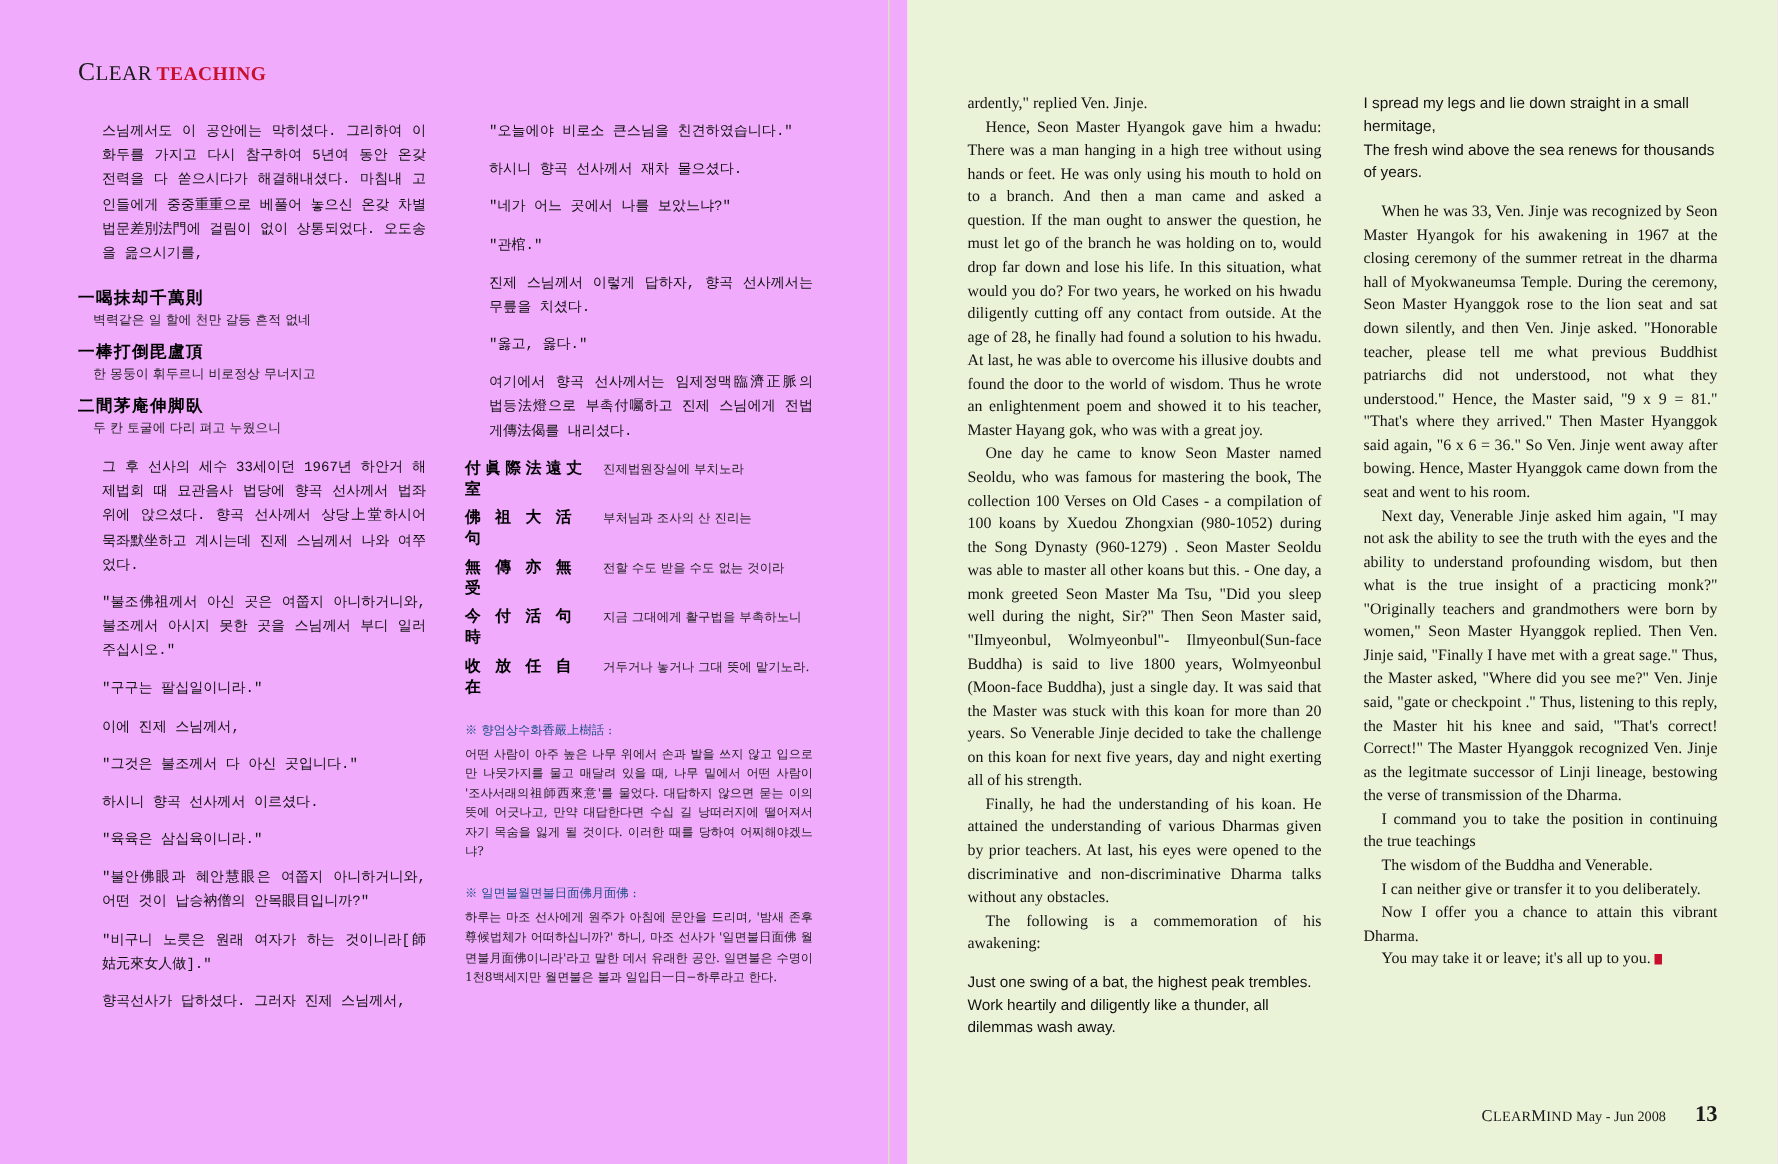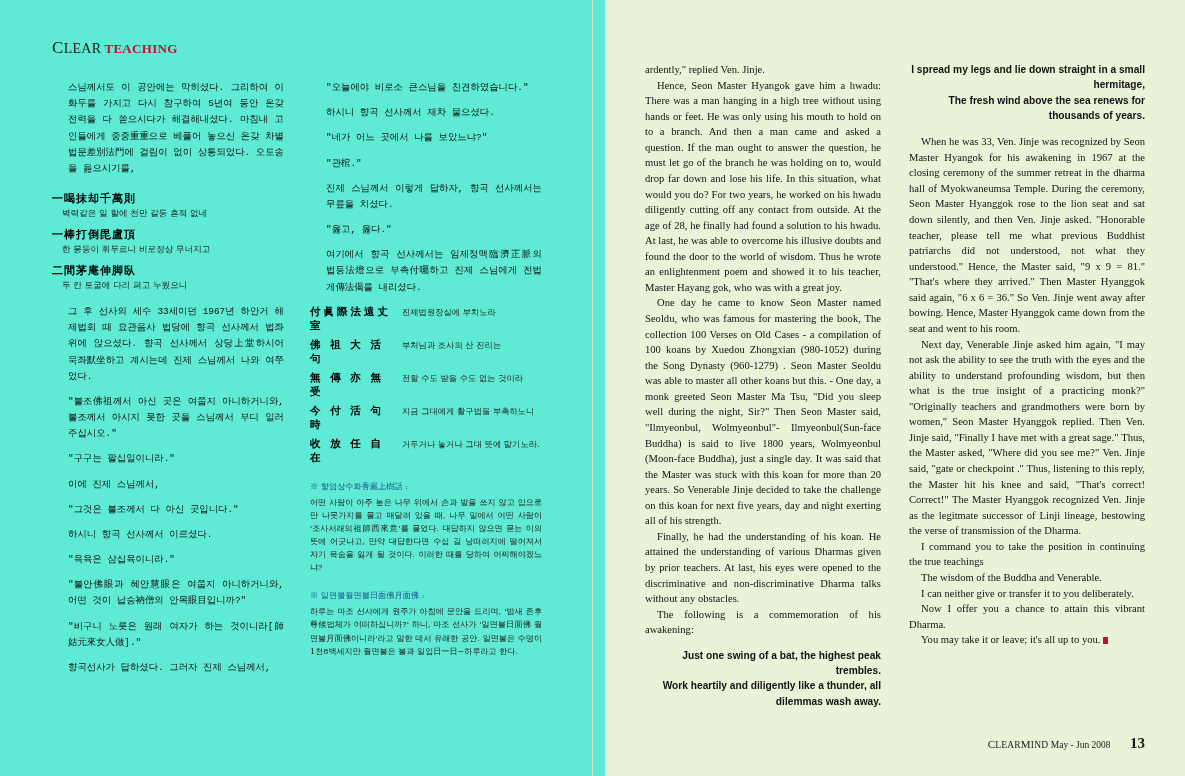--- a/index.html
+++ b/index.html
@@ -15,21 +15,21 @@
   }
   .page {
     position: relative;
     width: 1185px;
     height: 776px;
     display: flex;
   }
   .left-page {
     width: 652px;
     height: 776px;
-    background: #5eead4;
+    background: #f0abfc;
     position: relative;
     box-sizing: border-box;
     padding: 38px 40px 30px 52px;
   }
   .right-page {
     width: 593px;
     height: 776px;
     background: #eaf2d8;
     position: relative;
     box-sizing: border-box;
@@ -160,23 +160,22 @@
   }
   .en.noindent { text-indent: 0; }
   .en + .en { margin-top: 0; }
   .gap { height: 11px; }
 
   .poem {
     font-family: "Liberation Sans", sans-serif;
     font-size: 10.2px;
     line-height: 1.5;
     color: #121212;
-    text-align: right;
+    text-align: left;
     margin: 0;
-    font-weight: bold;
   }
   .poem-block { margin-top: 10px; }
 
   .endmark {
     display: inline-block;
     width: 5px;
     height: 7px;
     background: #c8102e;
     margin-left: 3px;
     vertical-align: -1px;

